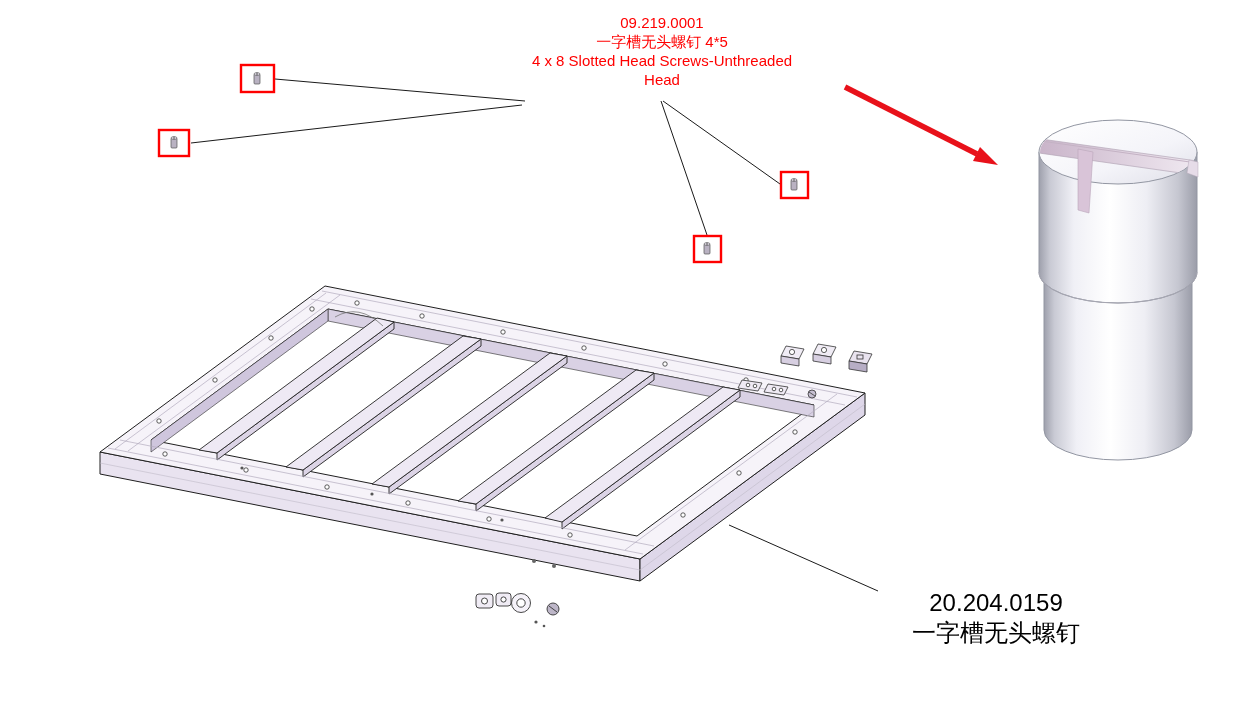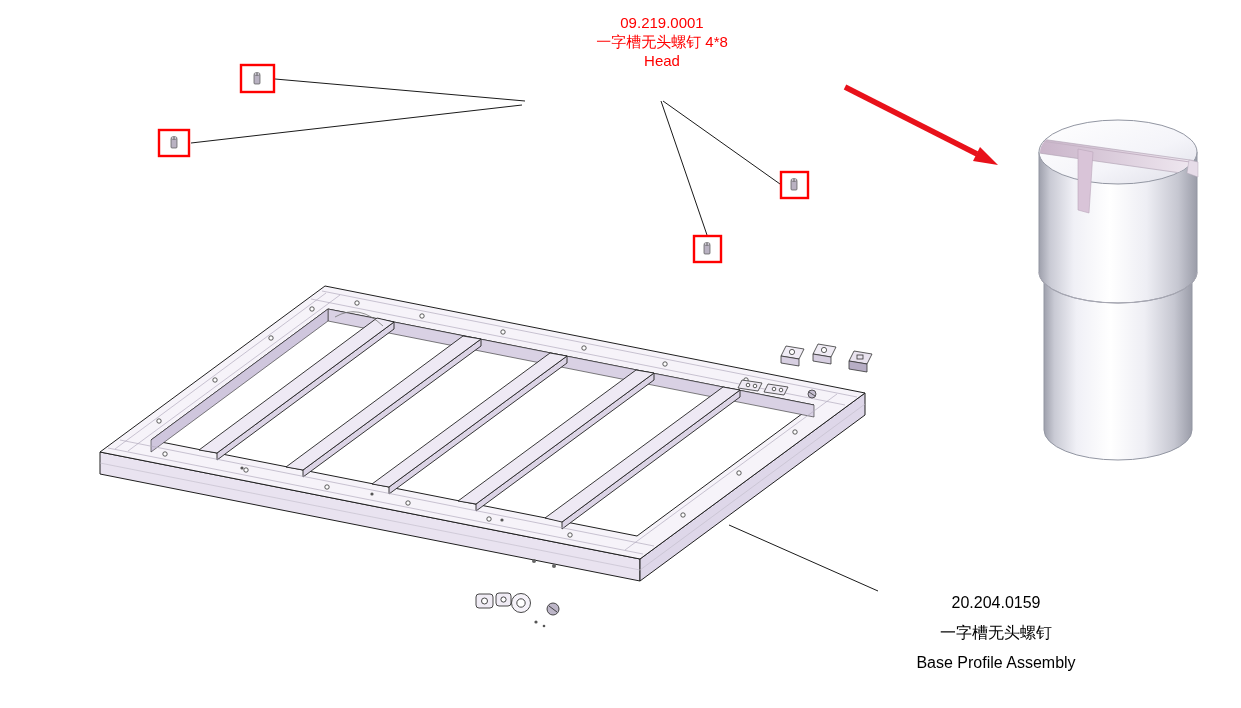--- a/index.html
+++ b/index.html
@@ -3,21 +3,21 @@
 <meta charset="utf-8">
 <style>
   html,body{margin:0;padding:0;background:#ffffff;}
   .stage{
     position:relative;width:1241px;height:708px;background:#ffffff;
     overflow:hidden;font-family:"Liberation Sans",sans-serif;margin-left:32px;
   }
   .drawing{position:absolute;left:0;top:0;}
   .callout{position:absolute;text-align:center;}
   .callout.red{color:#ff0000;font-size:15px;line-height:19px;left:440px;top:13px;width:380px;}
-  .callout.black{color:#000000;font-size:16px;line-height:30px;left:818px;top:588px;width:292px;}
+  .callout.black{color:#000000;font-size:24px;line-height:30px;left:818px;top:588px;width:292px;}
   .leader{stroke:#1a1a1a;stroke-width:1;fill:none;}
   .redbox{fill:#ffffff;stroke:#ff0000;stroke-width:2.4;}
   .hole{fill:#ffffff;stroke:#333333;stroke-width:0.8;}
   .groove{stroke:#b3acbe;stroke-width:0.7;}
   .edge{stroke:#1f1f1f;stroke-width:1;}
 </style>
 </head>
 <body>
 
 <div class="stage">
@@ -185,23 +185,23 @@
       <use href="#tinyScrew" transform="translate(142,143)"></use>
       <rect class="redbox" x="749" y="172" width="27" height="26"></rect>
       <use href="#tinyScrew" transform="translate(762,185)"></use>
       <rect class="redbox" x="662" y="236" width="27" height="26"></rect>
       <use href="#tinyScrew" transform="translate(675,249)"></use>
     </g>
   </svg>
 
   <div class="callout red">
     <div>09.219.0001</div>
-    <div>一字槽无头螺钉 4*8</div>
+    <div>一字槽无头螺钉 4*5</div>
+    <div>4 x 8 Slotted Head Screws-Unthreaded</div>
     <div>Head</div>
   </div>
 
   <div class="callout black">
     <div>20.204.0159</div>
     <div>一字槽无头螺钉</div>
-    <div>Base Profile Assembly</div>
   </div>
 
 </div>
 
 </body></html>

